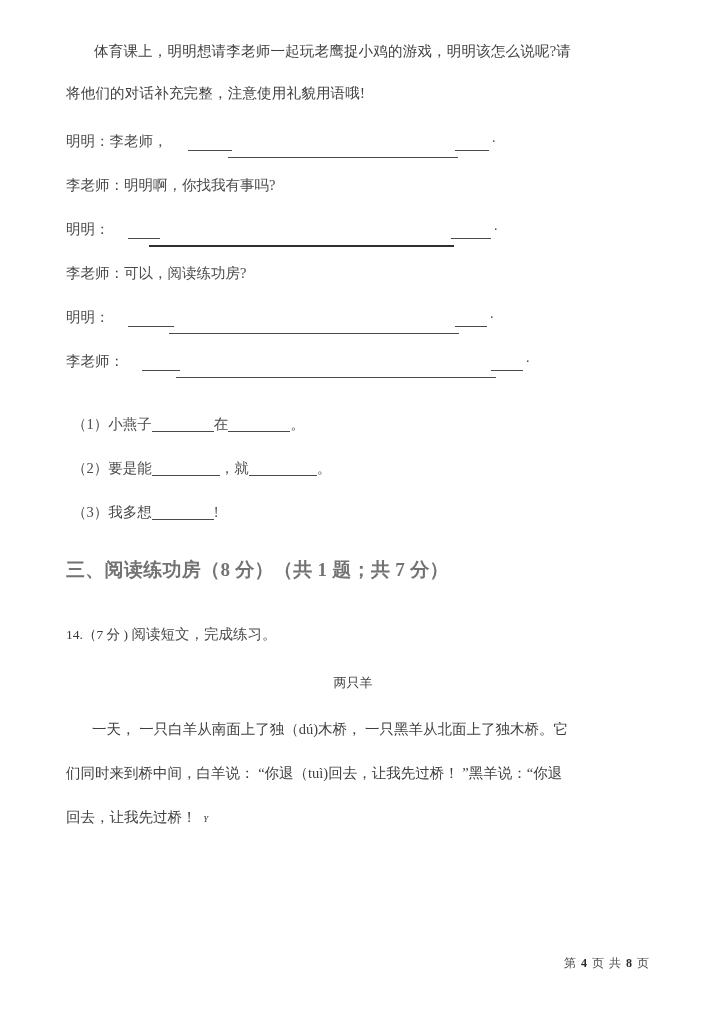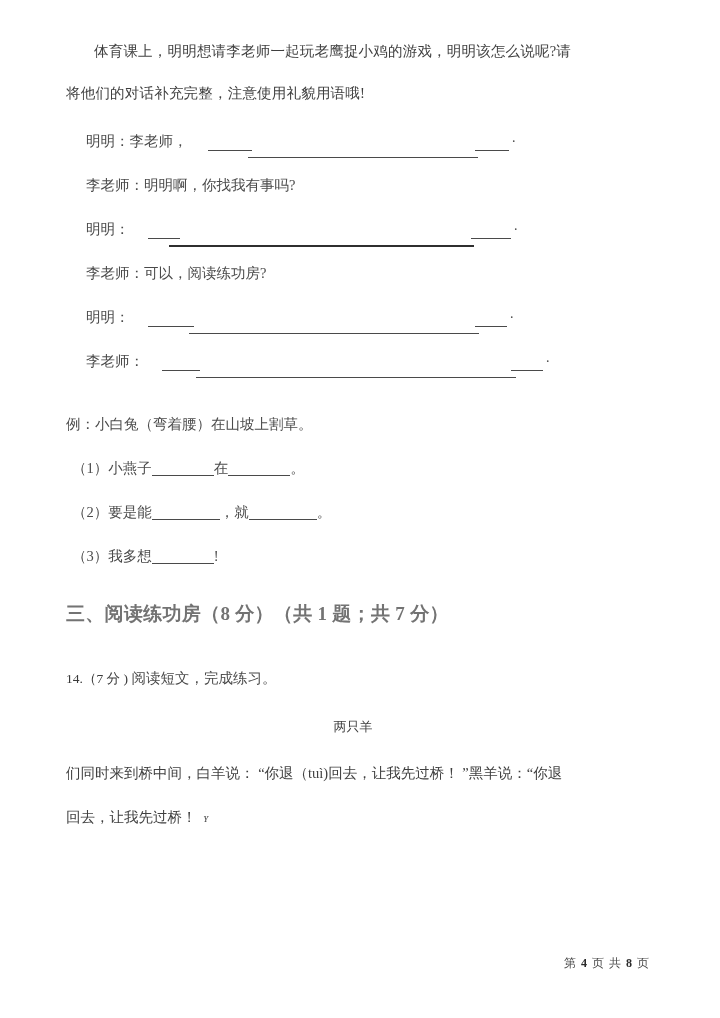--- a/index.html
+++ b/index.html
@@ -49,21 +49,20 @@
     color:#3a3a3a;
   }
 
   
   .dlg{
     position:relative;
     height:44px;
     font-size:14.5px;
     color:#4a4a4a;
     white-space:nowrap;
-    margin-left:20px;
   }
   .dlg .spk{
     position:absolute;
     left:0;top:8px;
   }
   .rule{
     position:absolute;
     background:#4a4a4a;
     height:1px;
   }
@@ -162,21 +161,20 @@
     <span class="spk">李老师：</span>
     <span class="rule" style="left:76px;top:26px;width:38px;"></span>
     <span class="rule" style="left:110px;top:33px;width:320px;"></span>
     <span class="rule" style="left:425px;top:26px;width:32px;"></span>
     <span class="dot" style="left:460px;">.</span>
   </div>
 
   <div style="height:14px"></div>
 
 
-  <div class="q-line">例：小白兔（弯着腰）在山坡上割草。</div>
 
   <div class="q-line" style="padding-left:6px;">
     <span>（1）小燕子</span><span class="blank" style="width:62px;"></span><span>在</span><span class="blank" style="width:62px;"></span><span>。</span>
   </div>
 
   <div class="q-line" style="padding-left:6px;">
     <span>（2）要是能</span><span class="blank" style="width:68px;"></span><span>，就</span><span class="blank" style="width:68px;"></span><span>。</span>
   </div>
 
   <div class="q-line" style="padding-left:6px;">
@@ -192,20 +190,23 @@
   <div class="q-line">
     <span class="qnum">14.</span><span class="qnum score">（7 分 )</span>&nbsp;<span>阅读短文，完成练习。</span>
   </div>
 
   <div style="height:6px"></div>
 
   <div class="passage-title">两只羊</div>
 
   <div style="height:4px"></div>
 
+  <div class="passage" style="text-indent:26px;">
+    <span>一天， 一只白羊从南面上了独（dú)木桥， 一只黑羊从北面上了独木桥。它</span>
+  </div>
   <div class="passage">
     <span>们同时来到桥中间，白羊说： “你退（tuì)回去，让我先过桥！ ”黑羊说：“你退</span>
   </div>
   <div class="passage">
     <span>回去，让我先过桥！</span>&nbsp;&nbsp;<span class="artifact">ʏ</span>
   </div>
 
   <div class="footer">
     <span>第</span>
     <b>4</b>

